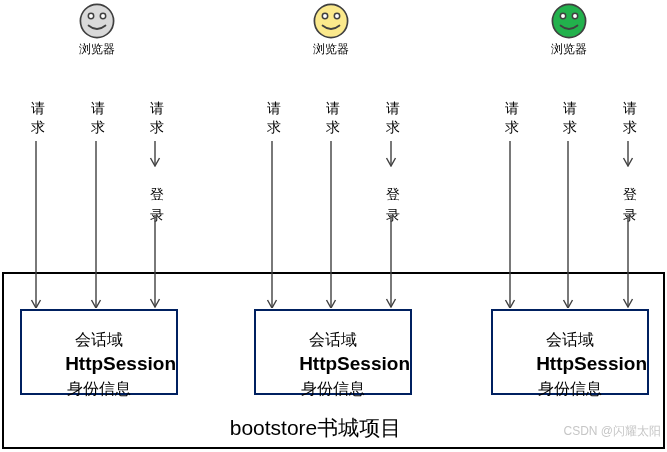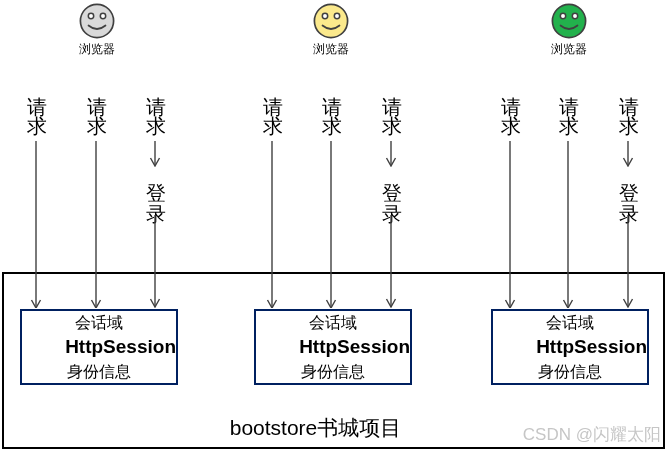--- a/index.html
+++ b/index.html
@@ -7,46 +7,46 @@
     position:relative; width:667px; height:452px; background:#ffffff;
     font-family:"Liberation Sans","DejaVu Sans",sans-serif; color:#000;
     overflow:hidden;
   }
   .abs { position:absolute; }
   .browser-icon { width:36px; height:36px; top:3px; }
   .browser-label {
     top:41px; transform:translateX(-50%); font-size:12px; white-space:nowrap;
   }
   .vtext {
-    position:absolute; width:18px; font-size:20px; line-height:19px;
-    text-align:right; word-break:break-all; transform:translateX(-50%);font-family:Liberation Mono, monospace;
+    position:absolute; width:18px; font-size:14px; line-height:19px;
+    text-align:right; word-break:break-all; transform:translateX(-50%);
   }
   .req   { top:99px; }
   .login { top:184px; line-height:21px; }
   .arrow { position:absolute; width:14px; }
   .arrow-long  { top:141px; height:167px; }
   .arrow-short { top:141px; height:26px; }
   .arrow-bottom{ top:215px; height:93px; }
   .session-box {
-    position:absolute; top:309px; width:158px; height:76px;
+    position:absolute; top:309px; width:158px; height:86px;
     box-sizing:border-box; border:2px solid #002060; background:#fff;
-    text-align:center; padding-top:0;
+    text-align:center; padding-top:17px;
   }
   .sb-line  { font-size:16px; line-height:23px; }
   .sb-line2 { font-size:19px; line-height:26px; font-weight:bold;text-align:right; }
   .outer-box {
     position:absolute; left:2px; top:272px; width:663px; height:177px;
     box-sizing:border-box; border:2px solid #000; background:transparent;
   }
   .project-label {
     position:absolute; left:2px; top:414px; width:627px;
     text-align:center; font-size:21px;
   }
   .watermark {
-    position:absolute; right:6px; top:423px; font-size:17px;
+    position:absolute; right:6px; top:423px; font-size:12px;
     color:#c6c6c6; white-space:nowrap;
   }
 </style>
 </head>
 <body>
 
 <div class="stage">
 
   <div class="outer-box"></div>
 

